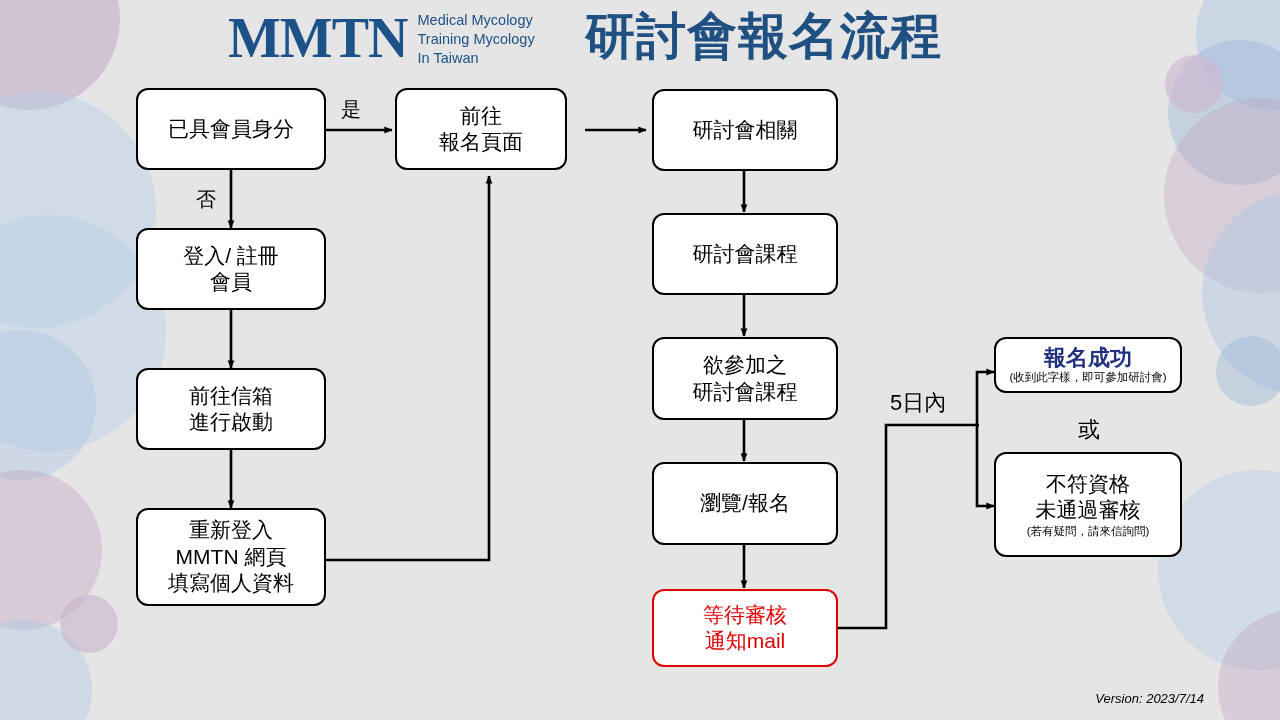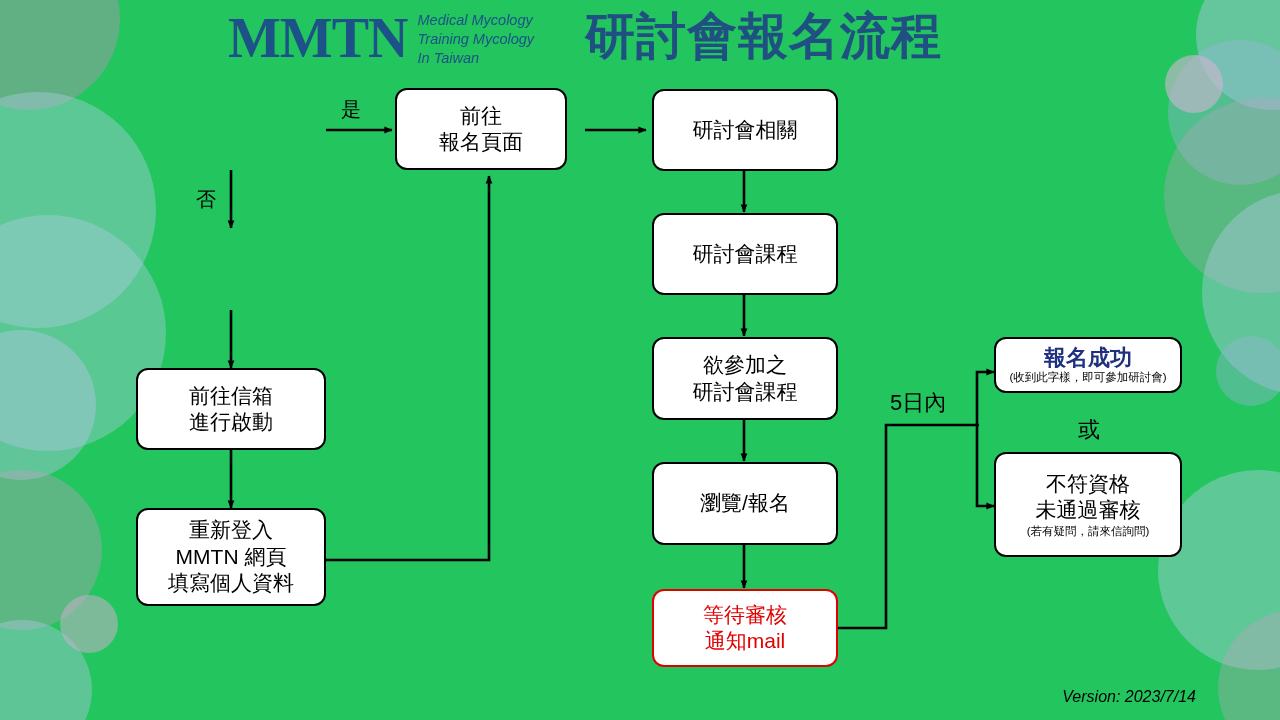--- a/index.html
+++ b/index.html
@@ -8,21 +8,21 @@
     background: #ffffff;
   }
   body {
     font-family: "Liberation Sans", "DejaVu Sans", sans-serif;
   }
   #slide {
     position: relative;
     width: 1280px;
     height: 720px;
     overflow: hidden;
-    background: #22c55e;
+    background: #e5e5e5;
   }
   
   #bg-decor {
     position: absolute;
     left: 0; top: 0;
     width: 1280px;
     height: 720px;
     z-index: 0;
     pointer-events: none;
   }
@@ -53,21 +53,20 @@
     color: #1C5287;
     line-height: 1;
   }
   #logo-sub {
     margin-left: 10px;
     margin-top: 3px;
     color: #1C5287;
     font-size: 14.5px;
     line-height: 1.32;
     font-family: "Liberation Sans", sans-serif;
-    font-style: italic;
   }
   #logo-sub div { white-space: nowrap; }
   #slide-title {
     position: absolute;
     left: 585px;
     top: 6px;
     font-size: 50px;
     font-weight: bold;
     color: #1F5081;
     letter-spacing: 1px;
@@ -123,23 +122,23 @@
   .edge-label {
     position: absolute;
     font-size: 20px;
     color: #000000;
     z-index: 2;
     white-space: nowrap;
   }
   .edge-label.big { font-size: 22px; }
   #version {
     position: absolute;
-    right: 84px;
+    right: 76px;
     bottom: 14px;
-    font-size: 16px;
+    font-size: 13px;
     font-style: italic;
     color: #000000;
     z-index: 3;
     white-space: nowrap;
   }
 </style>
 </head>
 <body>
 
 <div id="slide">
@@ -203,21 +202,28 @@
       <div id="logo-mark">MMTN</div>
       <div id="logo-sub">
         <div>Medical Mycology</div>
         <div>Training Mycology</div>
         <div>In Taiwan</div>
       </div>
     </div>
     <div id="slide-title">研討會報名流程</div>
   </div>
 
-
+  <div class="node" style="left:136px; top:88px; width:190px; height:82px;">
+    <div class="line">已具會員身分</div>
+  </div>
+
+  <div class="node" style="left:136px; top:228px; width:190px; height:82px;">
+    <div class="line">登入/ 註冊</div>
+    <div class="line">會員</div>
+  </div>
 
   <div class="node" style="left:136px; top:368px; width:190px; height:82px;">
     <div class="line">前往信箱</div>
     <div class="line">進行啟動</div>
   </div>
 
   <div class="node" style="left:136px; top:508px; width:190px; height:98px;">
     <div class="line">重新登入</div>
     <div class="line">MMTN 網頁</div>
     <div class="line">填寫個人資料</div>

